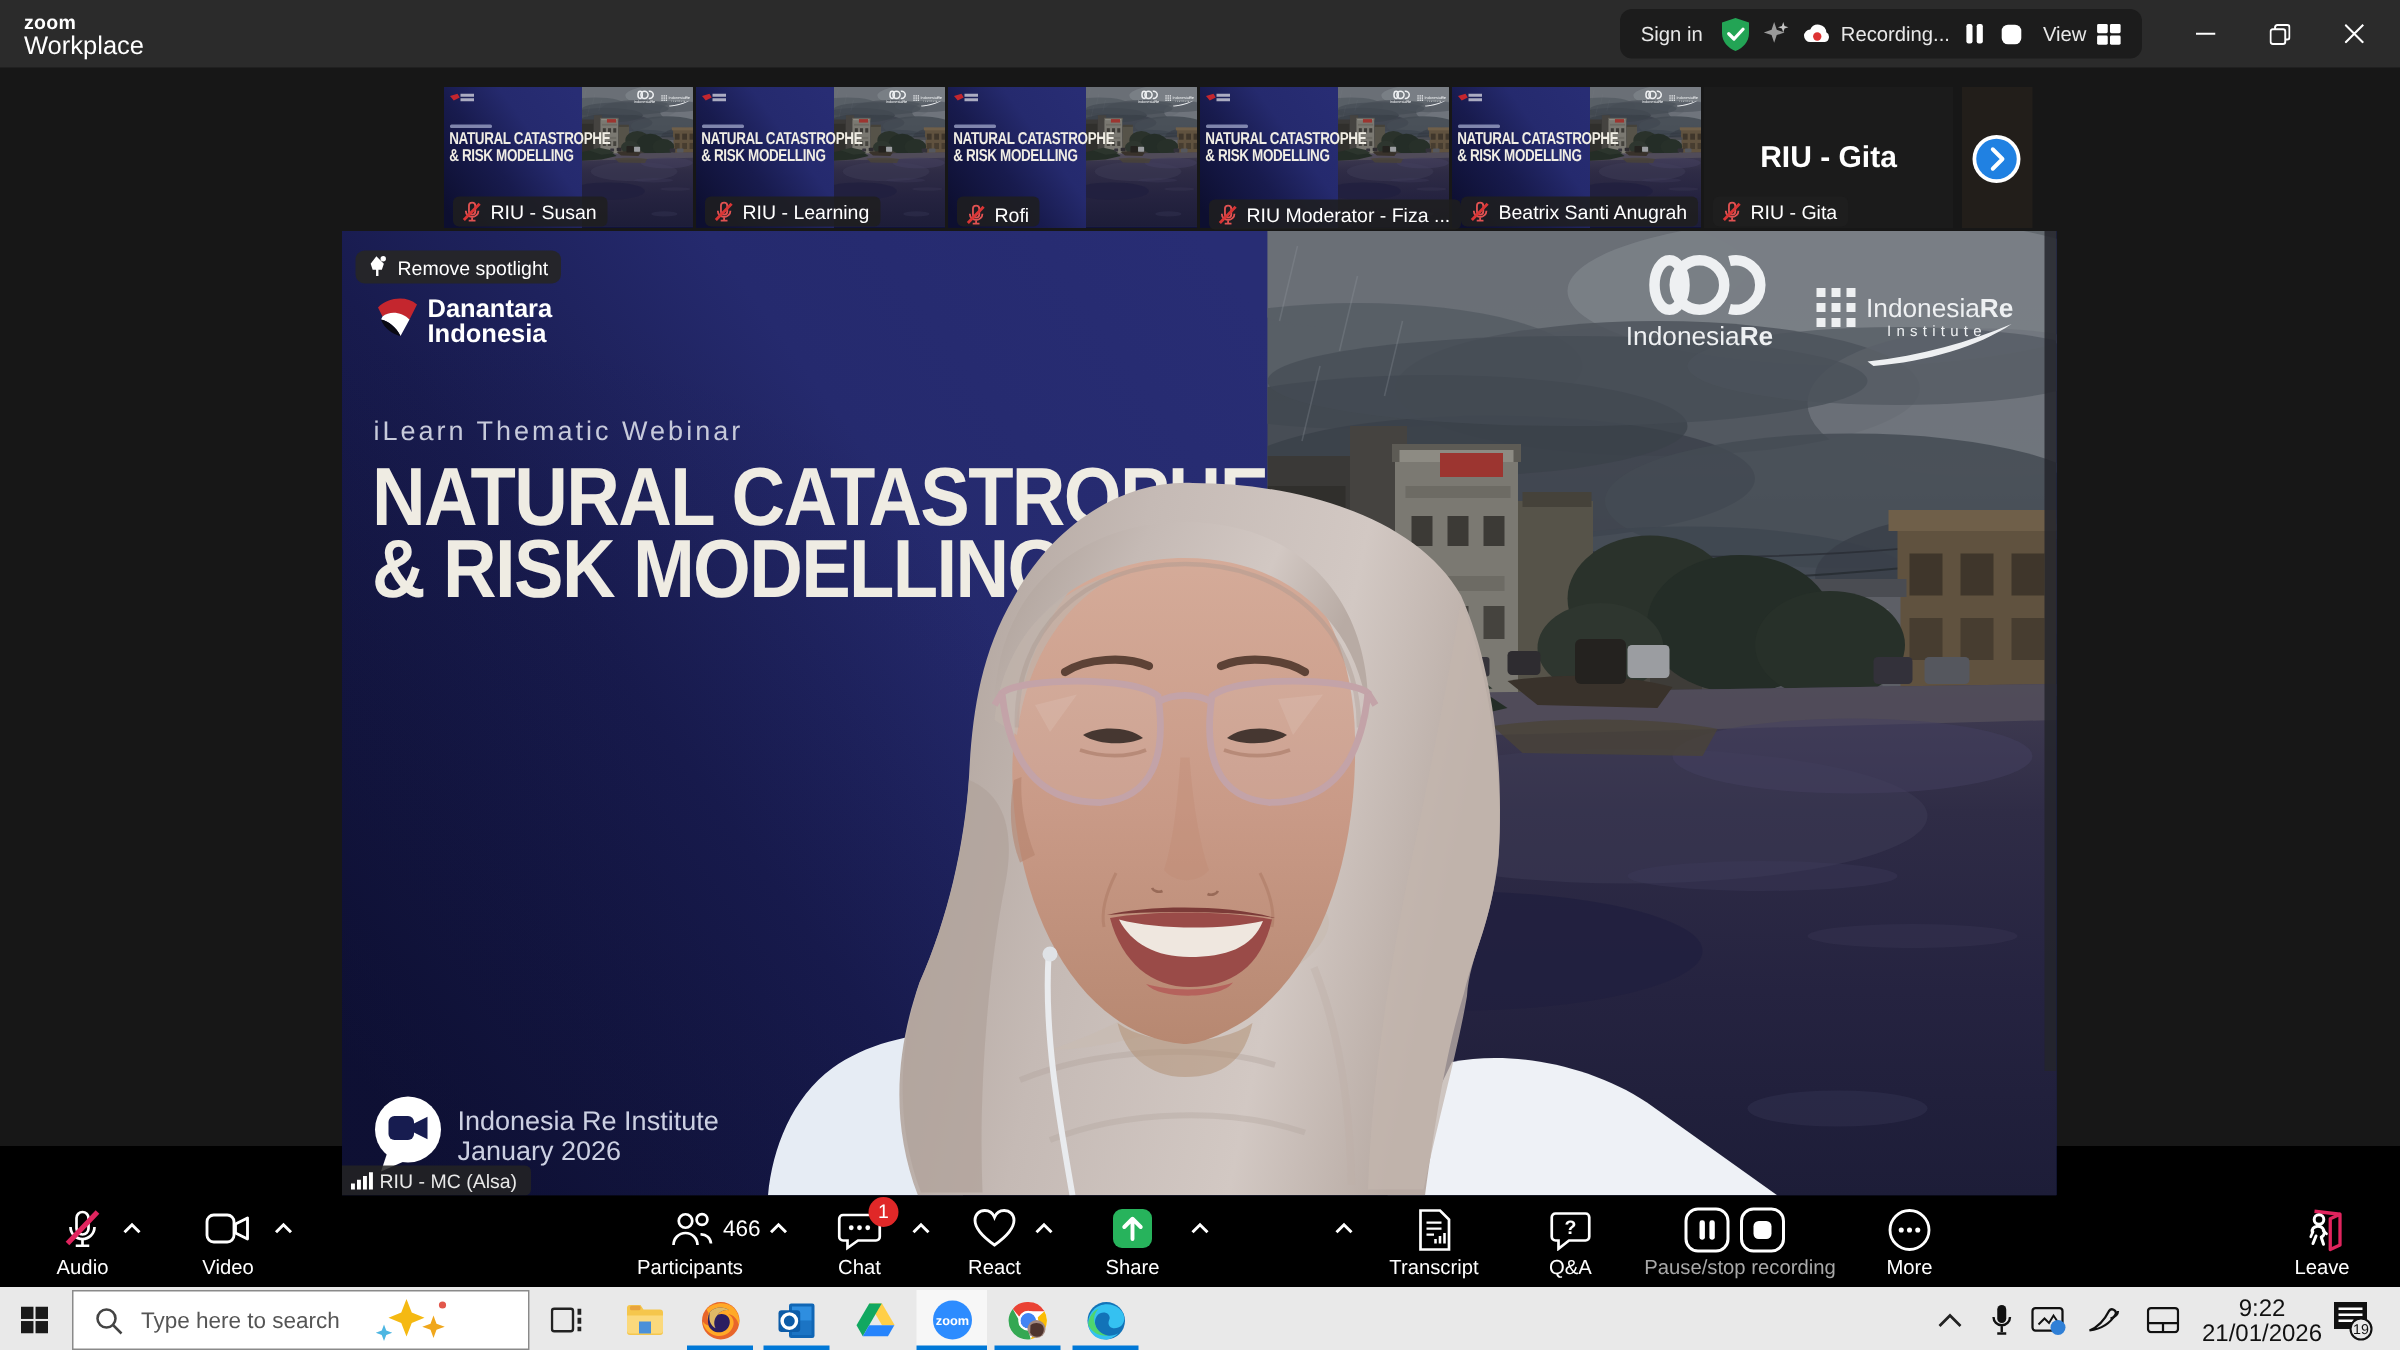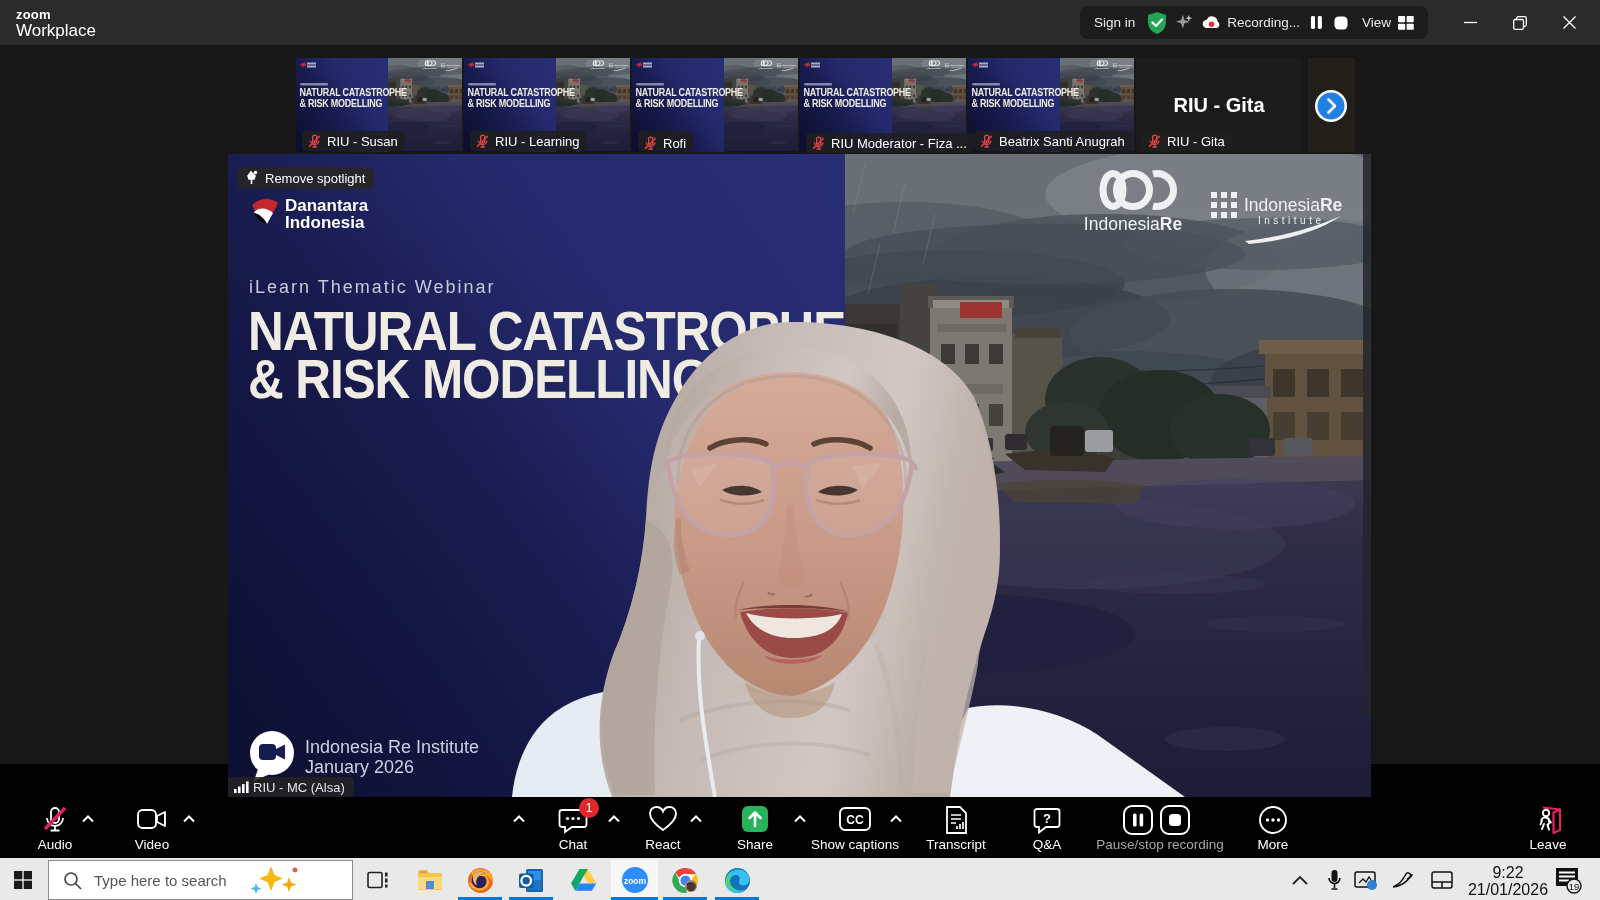--- a/index.html
+++ b/index.html
@@ -466,20 +466,30 @@
     <div class="tbtn" style="left:117px; width:70px;">
       <svg style="position:absolute;left:50%;transform:translateX(-50%);top:10px" width="32" height="26" viewBox="0 0 32 26">
         <rect x="2" y="3" width="18" height="18" rx="4.5" fill="none" stroke="#fff" stroke-width="1.9"></rect>
         <path d="M21 9 L29 5 V19 L21 15 Z" fill="none" stroke="#fff" stroke-width="1.9" stroke-linejoin="round"></path>
       </svg>
       <div class="lbl">Video</div>
     </div>
     <svg style="left:182px; top:17px; position:absolute;" width="14" height="9" viewBox="0 0 14 9">
         <path d="M2 7.5 L7 2.5 L12 7.5" stroke="#fff" stroke-width="2" fill="none"></path>
       </svg>
+    <div class="tbtn" style="left:410px; width:100px;">
+      <svg style="position:absolute;left:36px;top:9px" width="30" height="28" viewBox="0 0 30 28">
+        <circle cx="11" cy="8" r="4.5" fill="none" stroke="#fff" stroke-width="1.8"></circle>
+        <path d="M3 24 a8 8 0 0 1 16 0" fill="none" stroke="#fff" stroke-width="1.8"></path>
+        <circle cx="22" cy="7" r="3.6" fill="none" stroke="#fff" stroke-width="1.8"></circle>
+        <path d="M21 17 a6.5 6.5 0 0 1 7 6" fill="none" stroke="#fff" stroke-width="1.8"></path>
+      </svg>
+      <span style="position:absolute; left:72px; top:14px; font-size:15px; color:#fff;">466</span>
+      <div class="lbl">Participants</div>
+    </div>
     <svg style="left:512px; top:17px; position:absolute;" width="14" height="9" viewBox="0 0 14 9">
         <path d="M2 7.5 L7 2.5 L12 7.5" stroke="#fff" stroke-width="2" fill="none"></path>
       </svg>
     <div class="tbtn" style="left:540px; width:66px;">
       <svg style="position:absolute;left:50%;transform:translateX(-50%);top:9px" width="30" height="28" viewBox="0 0 30 28">
         <path d="M4 4 h22 a2.5 2.5 0 0 1 2.5 2.5 v12 a2.5 2.5 0 0 1 -2.5 2.5 h-12 l-7 5 v-5 h-3 a2.5 2.5 0 0 1 -2.5 -2.5 v-12 A2.5 2.5 0 0 1 4 4 Z" fill="none" stroke="#fff" stroke-width="1.8"></path>
         <circle cx="9.5" cy="12.5" r="1.6" fill="#fff"></circle>
         <circle cx="15" cy="12.5" r="1.6" fill="#fff"></circle>
         <circle cx="20.5" cy="12.5" r="1.6" fill="#fff"></circle>
       </svg>
@@ -501,27 +511,20 @@
     <div class="tbtn" style="left:722px; width:66px;">
       <svg style="position:absolute;left:50%;transform:translateX(-50%);top:7px" width="30" height="30" viewBox="0 0 30 30">
         <rect x="2" y="2" width="26" height="26" rx="6" fill="#27b35c"></rect>
         <path d="M15 22 V9 M9.5 14 L15 8.5 L20.5 14" stroke="#fff" stroke-width="2.6" fill="none" stroke-linecap="round" stroke-linejoin="round"></path>
       </svg>
       <div class="lbl">Share</div>
     </div>
     <svg style="left:793px; top:17px; position:absolute;" width="14" height="9" viewBox="0 0 14 9">
         <path d="M2 7.5 L7 2.5 L12 7.5" stroke="#fff" stroke-width="2" fill="none"></path>
       </svg>
-    <div class="tbtn" style="left:800px; width:110px;">
-      <svg style="position:absolute;left:50%;transform:translateX(-50%);top:9px" width="34" height="26" viewBox="0 0 34 26">
-        <rect x="2" y="2" width="30" height="22" rx="5" fill="none" stroke="#fff" stroke-width="1.9"></rect>
-        <text x="17" y="18" text-anchor="middle" font-size="12" font-weight="bold" fill="#fff" font-family="Liberation Sans">CC</text>
-      </svg>
-      <div class="lbl">Show captions</div>
-    </div>
     <svg style="left:889px; top:17px; position:absolute;" width="14" height="9" viewBox="0 0 14 9">
         <path d="M2 7.5 L7 2.5 L12 7.5" stroke="#fff" stroke-width="2" fill="none"></path>
       </svg>
     <div class="tbtn" style="left:910px; width:92px;">
       <svg style="position:absolute;left:50%;transform:translateX(-50%);top:8px" width="26" height="30" viewBox="0 0 26 30">
         <path d="M4 2 h13 l6 6 v20 h-19 Z" fill="none" stroke="#fff" stroke-width="1.8"></path>
         <path d="M8 10 h10 M8 14 h10 M8 18 h5" stroke="#fff" stroke-width="1.5"></path>
         <path d="M14 24 v-3 M17 24 v-5 M20 24 v-7" stroke="#fff" stroke-width="1.7"></path>
       </svg>
       <div class="lbl">Transcript</div>

